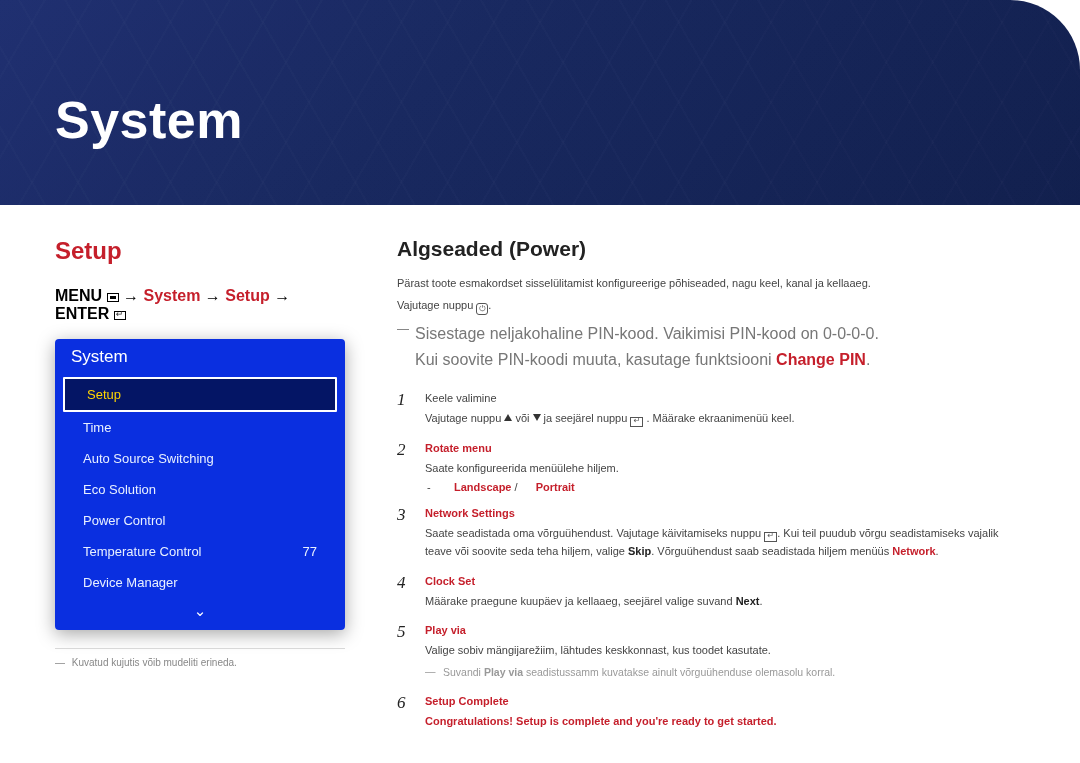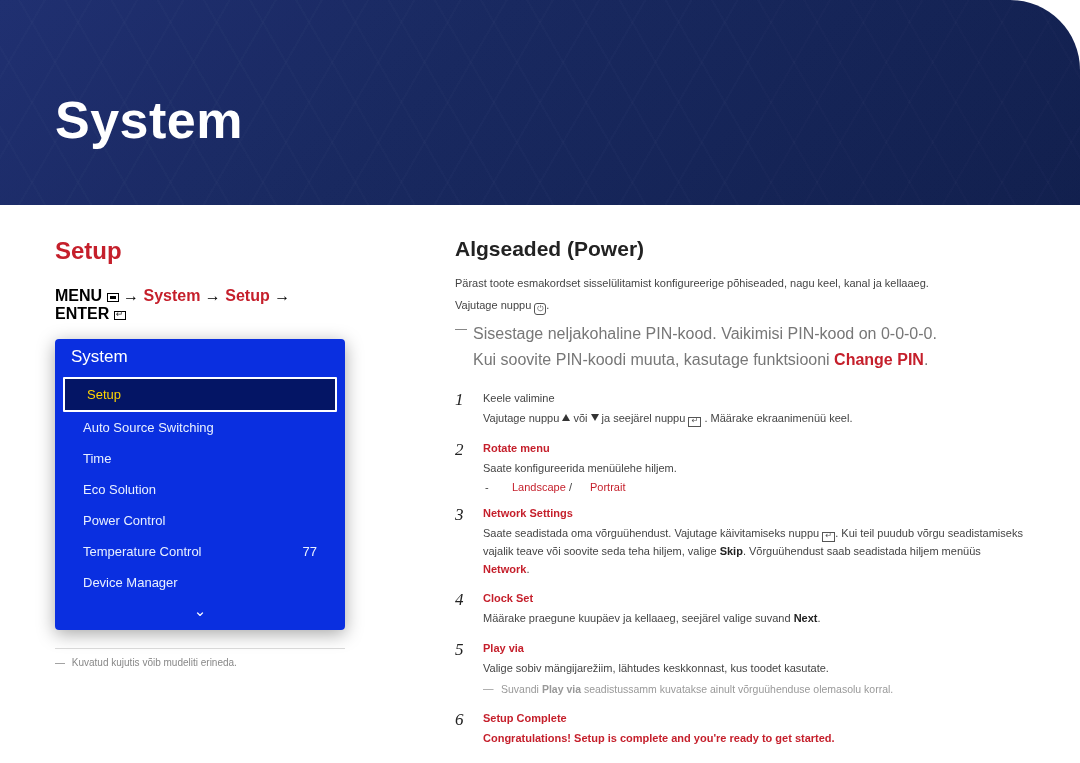--- a/index.html
+++ b/index.html
@@ -34,21 +34,21 @@
   .banner h1 {
     position: relative;
     color: #fff;
     font-size: 52px;
     font-weight: 700;
     letter-spacing: 0.5px;
   }
   .content {
     display: flex;
     padding: 32px 55px 0 55px;
-    gap: 110px;
+    gap: 52px;
   }
   .left-col { width: 290px; flex: 0 0 290px; }
   .right-col { flex: 1; }
   .setup-heading {
     color: #c51f2b;
     font-size: 24px;
     font-weight: 700;
     margin-bottom: 22px;
   }
   .breadcrumb {
@@ -195,21 +195,21 @@
     color:#444;
     padding-left: 14px;
     position:relative;
     margin-bottom:4px;
   }
   .sub-dash::before{
     content:"-";
     position:absolute; left:2px; top:0;
     color:#444;
   }
-  .sub-dash .emph{ color:#c51f2b; font-weight:400;padding-left:15px;}
+  .sub-dash .emph{ color:#c51f2b; font-weight:700;padding-left:15px;}
   .gray-note {
     font-size:10.5px; color:#999; line-height:1.6;
     padding-left:18px; position:relative; margin:4px 0 6px 0;
   }
   .gray-note::before{
     content:"―"; position:absolute; left:0; top:-1px;
   }
 </style>
 </head>
 <body>
@@ -235,24 +235,24 @@
       <span class="icon-mini icon-enter"></span>
     </div>
 
     <div class="osd-panel">
       <div class="osd-title">System</div>
 
       <div class="osd-item selected">
         <span>Setup</span>
       </div>
       <div class="osd-item">
+        <span>Time</span>
+      </div>
+      <div class="osd-item">
         <span>Auto Source Switching</span>
-      </div>
-      <div class="osd-item">
-        <span>Time</span>
       </div>
       <div class="osd-item">
         <span>Eco Solution</span>
       </div>
       <div class="osd-item">
         <span>Power Control</span>
       </div>
       <div class="osd-item">
         <span>Temperature Control</span>
         <span>77</span>

